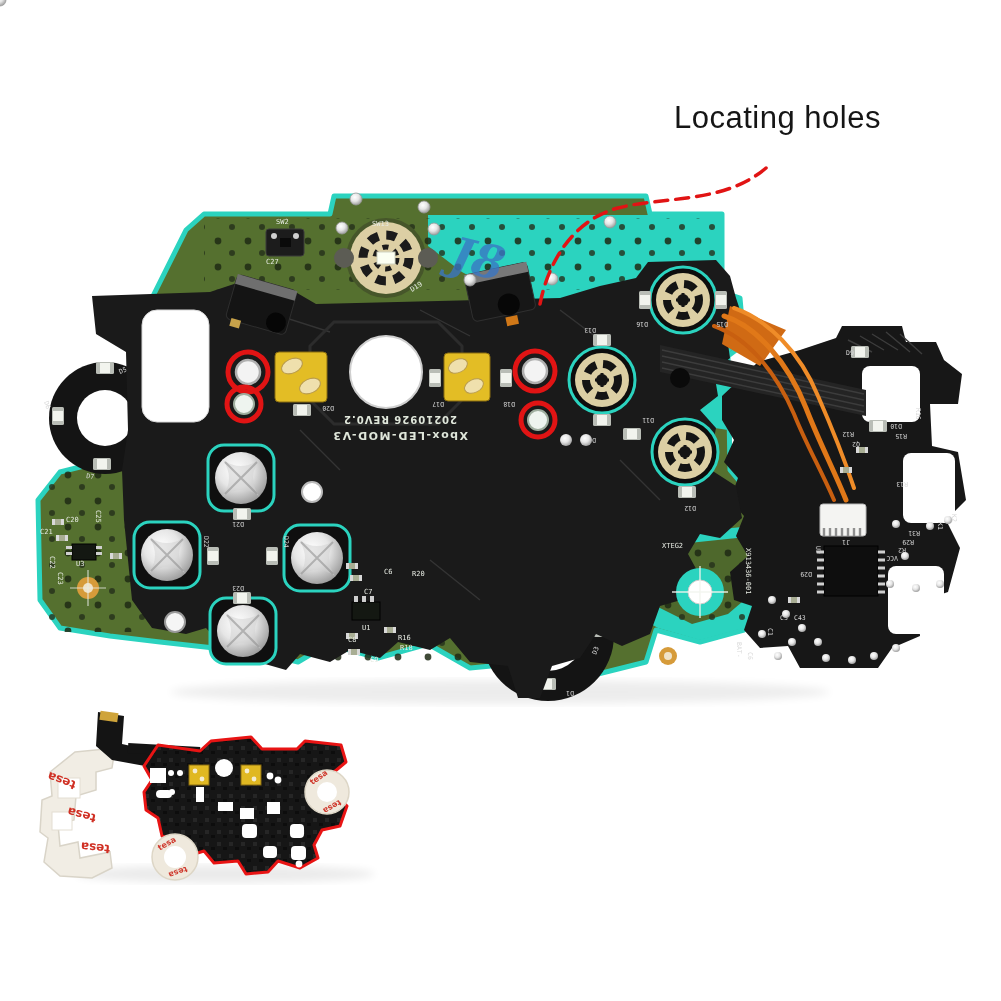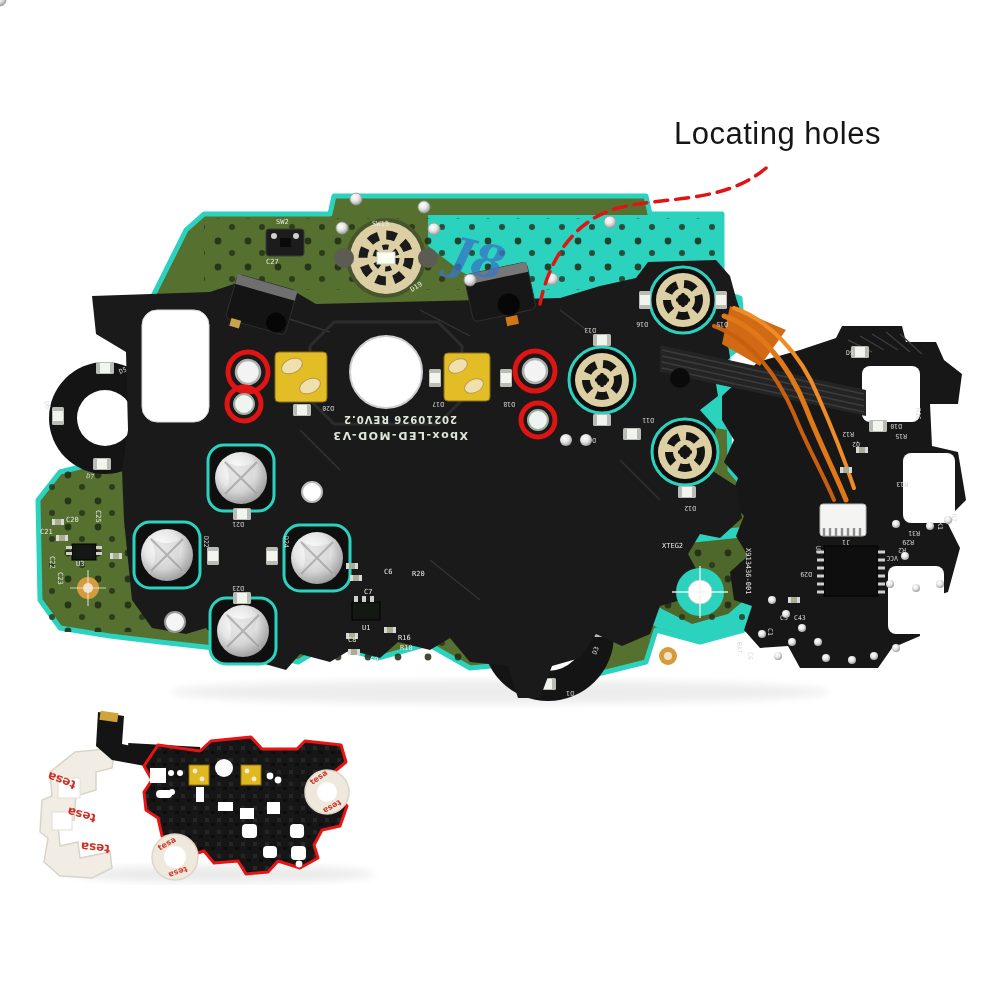--- a/index.html
+++ b/index.html
@@ -1,18 +1,18 @@
 <!DOCTYPE html>
 <html><head>
 <meta charset="utf-8">
 <style>
   html,body{margin:0;padding:0;background:#ffffff;}
   .stage{position:relative;width:1001px;height:1001px;background:#fff;overflow:hidden;
          font-family:"Liberation Sans",sans-serif;}
-  .caption{position:absolute;left:674px;top:116px;font-size:31px;color:#151515;letter-spacing:.5px;}
+  .caption{position:absolute;left:674px;top:100px;font-size:31px;color:#151515;letter-spacing:.5px;}
   svg{position:absolute;left:0;top:0;}
   .silk{font:7px "DejaVu Sans Mono",monospace;fill:#e6eae2;}
   .silkb{font:6.5px "DejaVu Sans Mono",monospace;fill:#d9d9d9;}
   .model{font:700 11px "DejaVu Sans",sans-serif;fill:#dfe6da;letter-spacing:1.5px;}
   .rev{font:700 10px "DejaVu Sans",sans-serif;fill:#dfe6da;letter-spacing:1px;}
   .tesa{font:700 12px "DejaVu Sans",sans-serif;fill:#d03024;}
   .tesaS{font:700 8px "DejaVu Sans",sans-serif;fill:#cf3a2e;}
   .hand{font:italic 700 46px "DejaVu Serif",serif;fill:#3a76c4;opacity:.78;}
 </style>
 </head>

